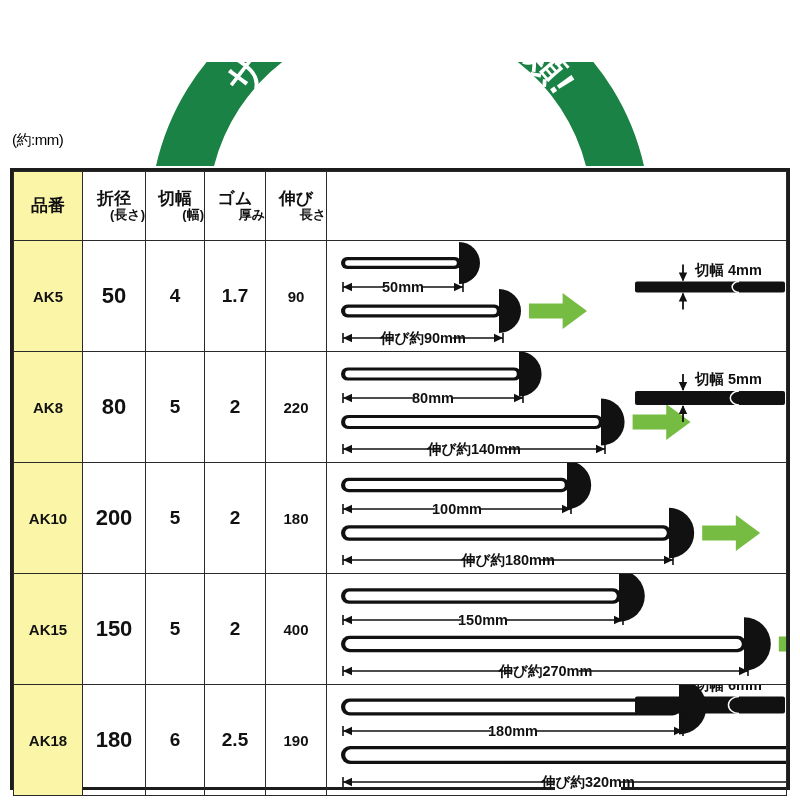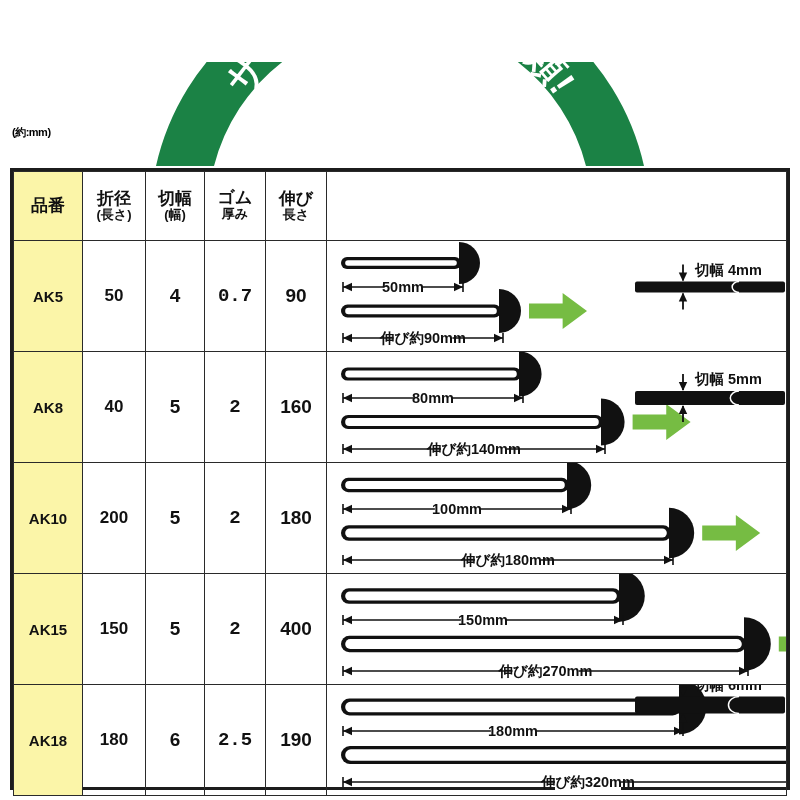--- a/index.html
+++ b/index.html
@@ -20,22 +20,22 @@
     font-weight:bold;
     letter-spacing:-0.5px;
     color:#e5212b;
     white-space:nowrap;
   }
 
   .arc-wrap{position:absolute;left:150px;top:62px;width:500px;height:105px;}
   .arc-wrap svg{display:block;}
 
   .unit-note{
-    position:absolute;left:12px;top:125px;
-    font-size:11px;font-weight:bold;color:#000;
+    position:absolute;left:12px;top:131px;
+    font-size:15px;font-weight:normal;color:#000;
     letter-spacing:-0.5px;
   }
 
   
   .tbl{
     position:absolute;left:10px;top:168px;
     width:780px;height:622px;
     border:3px solid #1c1c1c;
     box-sizing:border-box;
     background:#fff;
@@ -48,30 +48,30 @@
   }
   .tbl td{
     border:1px solid #2a2a2a;
     text-align:center;
     vertical-align:middle;
     font-weight:bold;
     color:#111;
     padding:0;
   }
   .c-code{width:68px;background:#fbf5a8;font-size:15px;}
-  .c-num {width:62px;font-size:17px;}
+  .c-num {width:62px;font-size:22px;}
   .c-num2{width:58px;font-size:19px;}
-  .c-num3{width:60px;font-size:19px;font-family:Liberation Mono, monospace;}
-  .c-num4{width:60px;font-size:19px;}
+  .c-num3{width:60px;font-size:19px;}
+  .c-num4{width:60px;font-size:15px;}
   .c-fig {position:relative;}
 
   thead .c-code,thead .c-num,thead .c-num2,thead .c-num3,thead .c-num4{
     font-size:17px;line-height:1.12;
   }
-  .hdr-sub{font-size:13px;display:block;}
+  .hdr-sub{font-size:13px;display:block;text-align:right;}
   .hdr-row td{height:68px;}
   .data-row td{height:110px;}
 
   
   .figcell{position:absolute;inset:0;overflow:hidden;}
   .figcell svg{position:absolute;left:0;top:0;display:block;}
 
   .fig-txt{font-family:"Liberation Sans","DejaVu Sans",sans-serif;font-weight:bold;fill:#111;}
 </style>
 </head>
@@ -119,21 +119,21 @@
             <span class="hdr-sub">長さ</span>
           </td>
           <td class="c-fig"></td>
         </tr>
       </thead>
       <tbody id="tbody">
           <tr class="data-row">
             <td class="c-code">AK5</td>
             <td class="c-num">50</td>
             <td class="c-num2">4</td>
-            <td class="c-num3">0.7</td>
+            <td class="c-num3">1.7</td>
             <td class="c-num4">90</td>
             <td class="c-fig">
               <div class="figcell">
        <svg width="466" height="110" viewBox="0 0 466 110">
          <rect x="14" y="16" width="120" height="12" rx="6" fill="#111"></rect>
                   <rect x="18.2" y="19.2" width="111.6" height="5.6" rx="2.8" fill="#fff"></rect>
                   <path d="M 132 1 A 21 21 0 0 1 132 43 Z" fill="#111"></path>
                   <line x1="16" y1="46" x2="136" y2="46" stroke="#111" stroke-width="1.6"></line>
                   <line x1="16" y1="41" x2="16" y2="51" stroke="#111" stroke-width="1.6"></line>
                   <line x1="136" y1="41" x2="136" y2="51" stroke="#111" stroke-width="1.6"></line>
@@ -159,24 +159,24 @@
                   <path d="M 356 40.5 l -4.2 -9 l 8.4 0 Z" fill="#111"></path>
                   <line x1="356" y1="68.5" x2="356" y2="52.5" stroke="#111" stroke-width="1.8"></line>
                   <path d="M 356 51.5 l -4.2 9 l 8.4 0 Z" fill="#111"></path>
                   <text class="fig-txt" x="368" y="33.5" font-size="14.5">切幅 4mm</text>
        </svg>
      </div>
             </td>
           </tr>
           <tr class="data-row">
             <td class="c-code">AK8</td>
-            <td class="c-num">40</td>
+            <td class="c-num">80</td>
             <td class="c-num2">5</td>
             <td class="c-num3">2</td>
-            <td class="c-num4">160</td>
+            <td class="c-num4">220</td>
             <td class="c-fig">
               <div class="figcell">
        <svg width="466" height="110" viewBox="0 0 466 110">
          <rect x="14" y="15.4" width="180" height="13.2" rx="6.6" fill="#111"></rect>
                   <rect x="18.2" y="18.6" width="171.6" height="6.799999999999999" rx="3.3999999999999995" fill="#fff"></rect>
                   <path d="M 192 -0.6000000000000014 A 22.6 22.6 0 0 1 192 44.6 Z" fill="#111"></path>
                   <line x1="16" y1="46" x2="196" y2="46" stroke="#111" stroke-width="1.6"></line>
                   <line x1="16" y1="41" x2="16" y2="51" stroke="#111" stroke-width="1.6"></line>
                   <line x1="196" y1="41" x2="196" y2="51" stroke="#111" stroke-width="1.6"></line>
                   <path d="M 16 46 l 9 -4.2 l 0 8.4 Z" fill="#111"></path>

